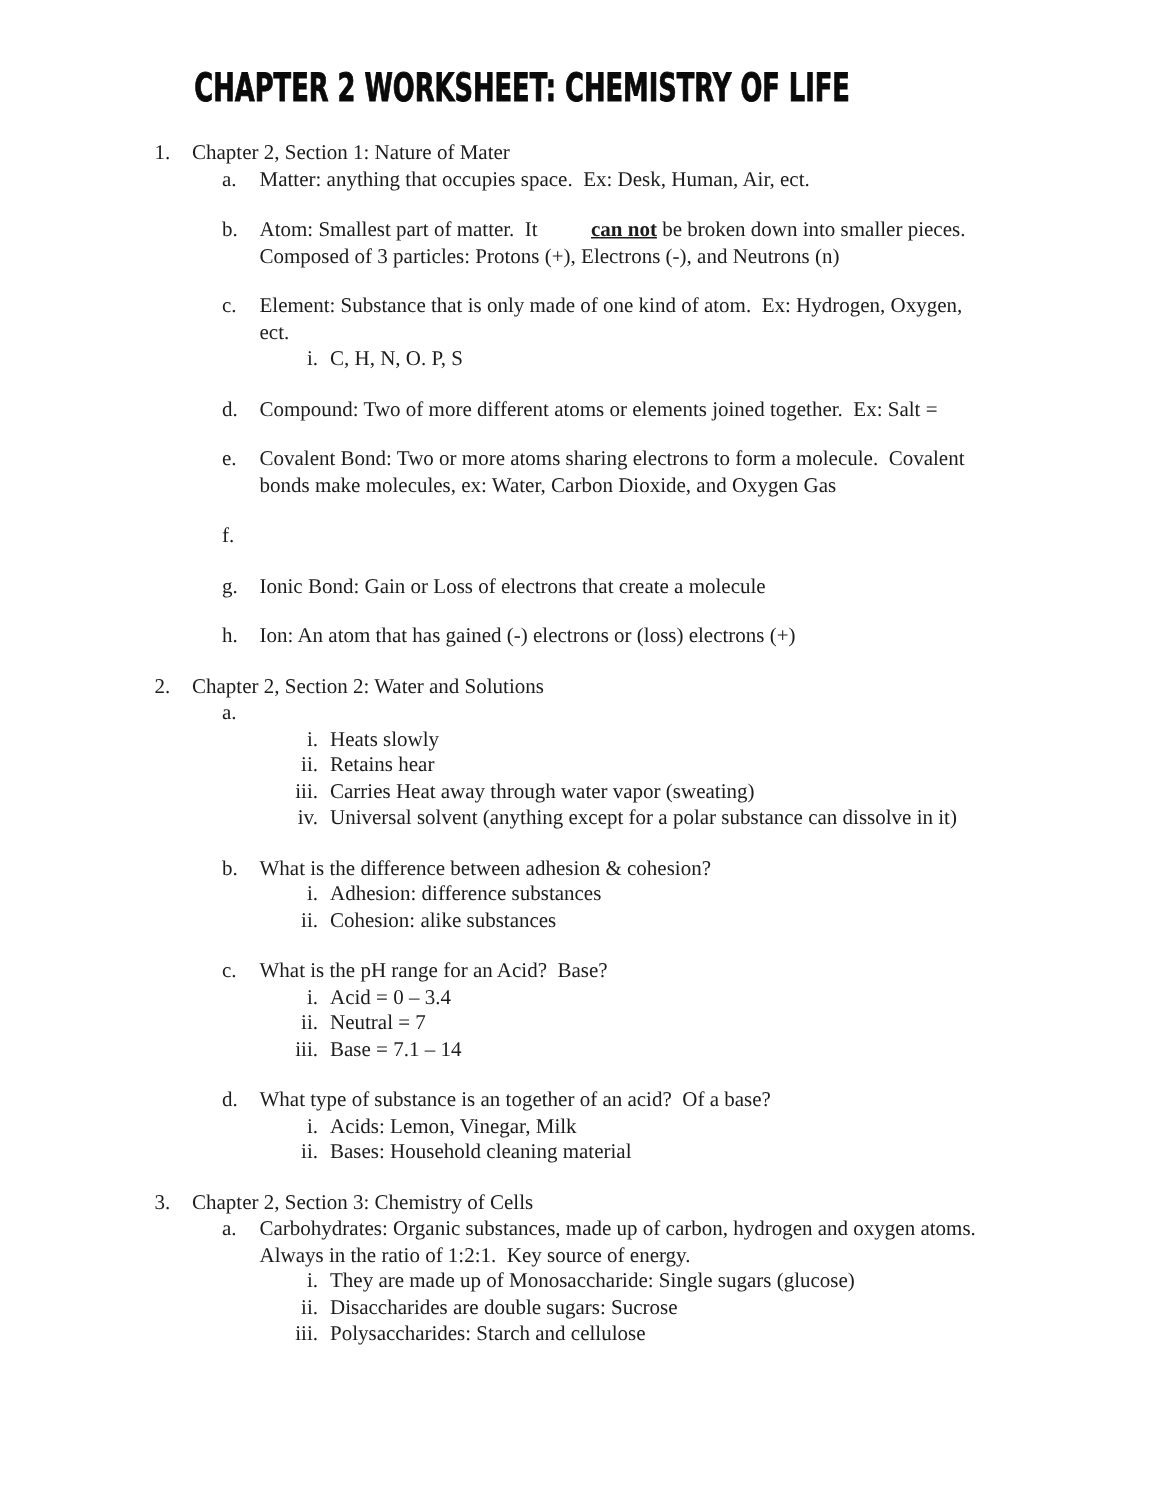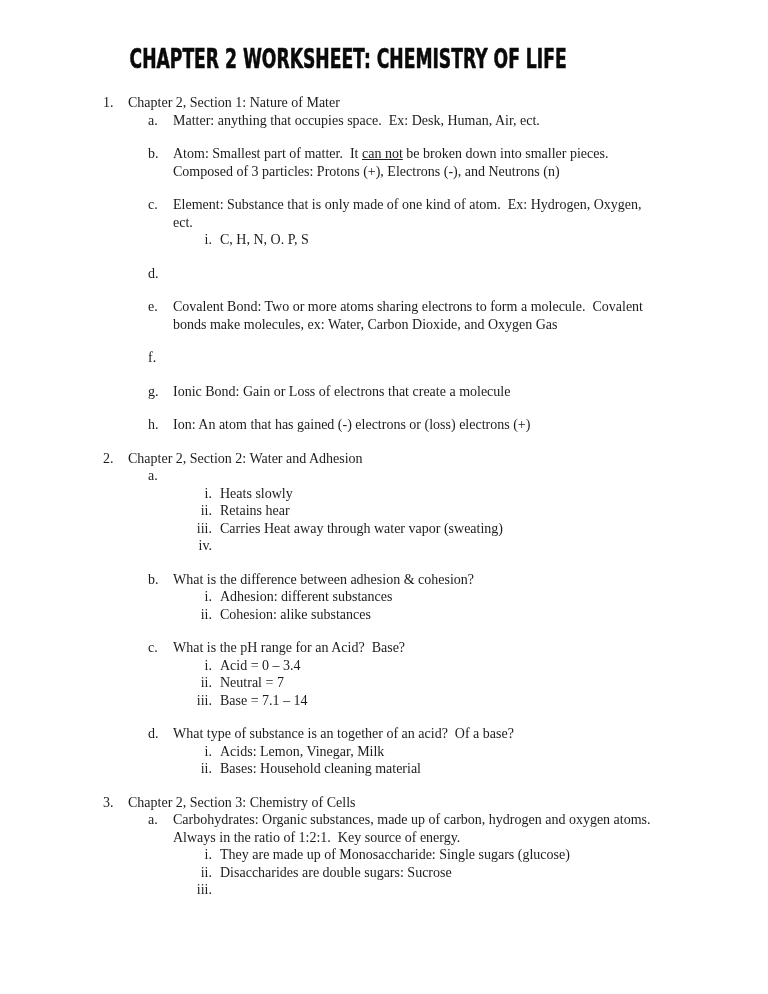--- a/index.html
+++ b/index.html
@@ -56,22 +56,23 @@
   .lvl2 .marker { width: 25px; text-align: left; }
   .lvl2 .txt { max-width: 500px; }
   
   .lvl3 { margin-left: 178px; }
   .lvl3 .marker { width: 34px; text-align: right; margin-right: 8px; }
   .lvl3 .txt { white-space: pre; }
   
   .section + .section { margin-top: 16px; }
   .item + .item { margin-top: 16px; }
   .bu {
-    font-weight: normal;
+    font-weight: bold;
     text-decoration: underline;
+    margin-left: 32px;
   }
 </style>
 </head>
 <body>
 
 <div class="page">
   <div class="title-wrap">
     <h1 class="doc-title">CHAPTER 2 WORKSHEET: CHEMISTRY OF LIFE</h1>
   </div>
   <div class="doc-body">
@@ -100,20 +101,21 @@
 ect.</span></span>
           </div>
           <div class="line lvl3">
             <span class="marker">i.</span>
             <span class="txt">C, H, N, O. P, S</span>
           </div>
         </div>
         <div class="item">
           <div class="line lvl2">
             <span class="marker">d.</span>
+            <span class="txt"><span>Compound: Two of more different atoms or elements joined together.  Ex: Salt =</span></span>
           </div>
         </div>
         <div class="item">
           <div class="line lvl2">
             <span class="marker">e.</span>
             <span class="txt"><span>Covalent Bond: Two or more atoms sharing electrons to form a molecule.  Covalent
 bonds make molecules, ex: Water, Carbon Dioxide, and Oxygen Gas</span></span>
           </div>
         </div>
         <div class="item">
@@ -130,50 +132,51 @@
         <div class="item">
           <div class="line lvl2">
             <span class="marker">h.</span>
             <span class="txt"><span>Ion: An atom that has gained (-) electrons or (loss) electrons (+)</span></span>
           </div>
         </div>
       </div>
       <div class="section">
         <div class="line lvl1">
           <span class="marker">2.</span>
-          <span class="txt">Chapter 2, Section 2: Water and Adhesion</span>
+          <span class="txt">Chapter 2, Section 2: Water and Solutions</span>
         </div>
         <div class="item">
           <div class="line lvl2">
             <span class="marker">a.</span>
           </div>
           <div class="line lvl3">
             <span class="marker">i.</span>
             <span class="txt">Heats slowly</span>
           </div>
           <div class="line lvl3">
             <span class="marker">ii.</span>
             <span class="txt">Retains hear</span>
           </div>
           <div class="line lvl3">
             <span class="marker">iii.</span>
             <span class="txt">Carries Heat away through water vapor (sweating)</span>
           </div>
           <div class="line lvl3">
             <span class="marker">iv.</span>
+            <span class="txt">Universal solvent (anything except for a polar substance can dissolve in it)</span>
           </div>
         </div>
         <div class="item">
           <div class="line lvl2">
             <span class="marker">b.</span>
             <span class="txt"><span>What is the difference between adhesion &amp; cohesion?</span></span>
           </div>
           <div class="line lvl3">
             <span class="marker">i.</span>
-            <span class="txt">Adhesion: different substances</span>
+            <span class="txt">Adhesion: difference substances</span>
           </div>
           <div class="line lvl3">
             <span class="marker">ii.</span>
             <span class="txt">Cohesion: alike substances</span>
           </div>
         </div>
         <div class="item">
           <div class="line lvl2">
             <span class="marker">c.</span>
             <span class="txt"><span>What is the pH range for an Acid?  Base?</span></span>
@@ -220,17 +223,18 @@
           <div class="line lvl3">
             <span class="marker">i.</span>
             <span class="txt">They are made up of Monosaccharide: Single sugars (glucose)</span>
           </div>
           <div class="line lvl3">
             <span class="marker">ii.</span>
             <span class="txt">Disaccharides are double sugars: Sucrose</span>
           </div>
           <div class="line lvl3">
             <span class="marker">iii.</span>
+            <span class="txt">Polysaccharides: Starch and cellulose</span>
           </div>
         </div>
       </div>
     </div>
 </div>
 
 </body></html>

